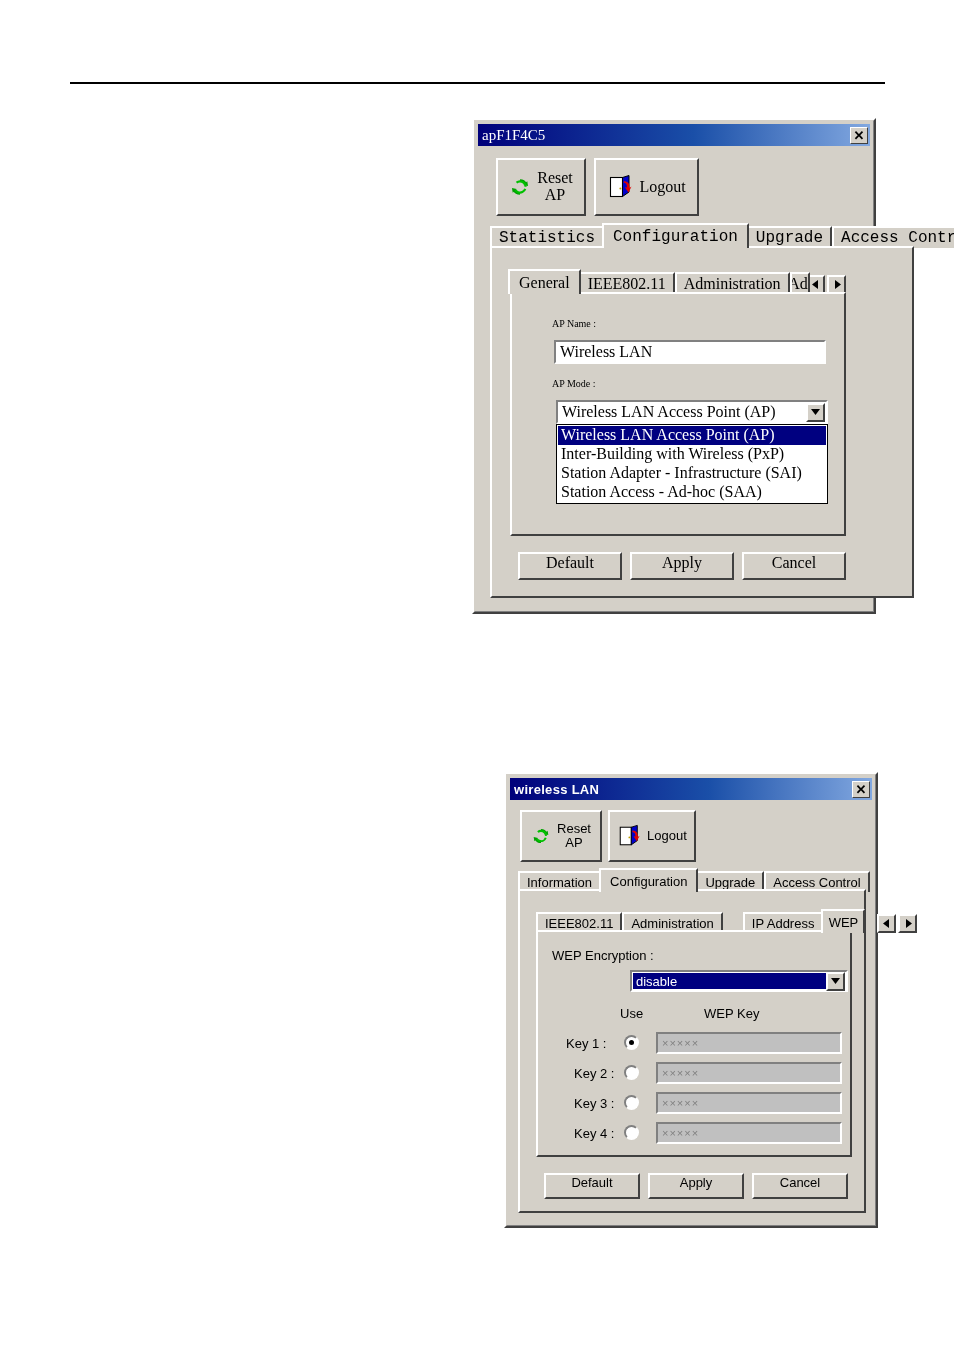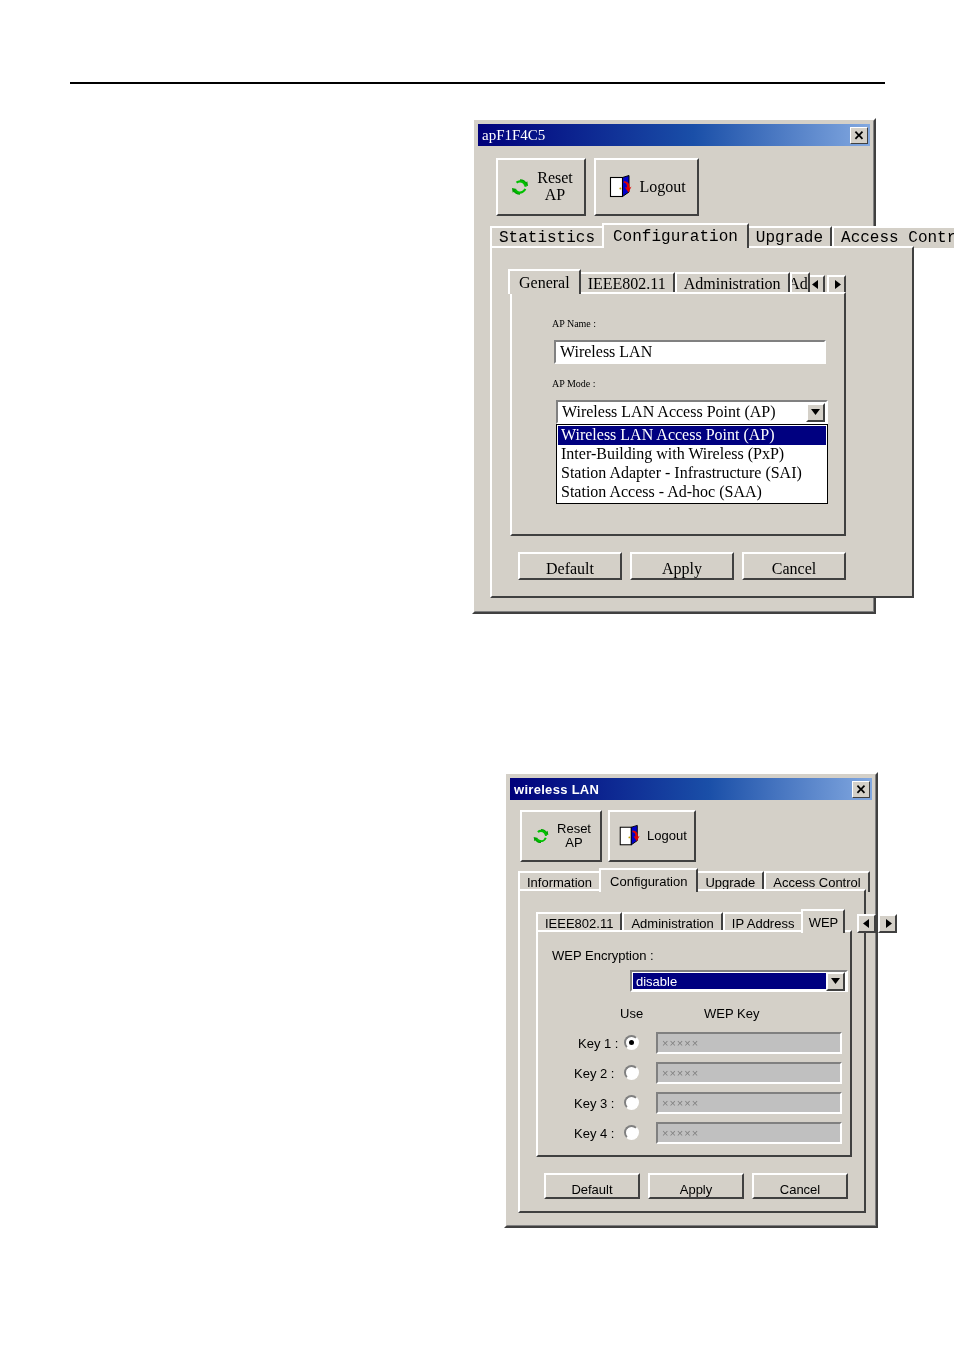--- a/index.html
+++ b/index.html
@@ -85,21 +85,21 @@
 
   
   .btn {
     background: #d4d0c8;
     border-top: 2px solid #ffffff;
     border-left: 2px solid #ffffff;
     border-right: 2px solid #404040;
     border-bottom: 2px solid #404040;
     box-sizing: border-box;
     display: flex;
-    align-items: flex-end;
+    align-items: flex-start;
     justify-content: center;
     color: #000000;
   }
 
   .toolbtn {
     position: absolute;
     display: flex;
     align-items: center;
     justify-content: center;
     gap: 6px;
@@ -455,21 +455,21 @@
 
   <div class="tabpanel" style="left:12px; top:115px; width:348px; height:324px;">
 
     <div class="tabstrip" style="left:16px; top:18px; width:316px; height:24px;">
       <div class="tab" style="height:21px;">
         <span>IEEE802.11</span>
       </div>
       <div class="tab" style="height:21px;">
         <span>Administration</span>
       </div>
-      <div class="tab" style="height:21px;">
+      <div class="tab" style="height:21px;margin-left:20px;">
         <span>IP Address</span>
       </div>
       <div class="tab selected" style="height:24px; min-width:44px;">
         <span>WEP</span>
       </div>
       <div class="spinarrows" style="margin-left:14px;">
         <div class="spinarrow">
           <svg width="8" height="9" viewBox="0 0 8 9">
               <polygon points="6,0 6,9 0,4.5" fill="#000"></polygon>
             </svg>
@@ -491,21 +491,21 @@
         <span class="combo-arrow">
           <svg width="9" height="6" viewBox="0 0 9 6">
               <polygon points="0,0 9,0 4.5,6" fill="#000"></polygon>
             </svg>
         </span>
       </div>
 
       <div class="label" style="left:82px; top:74px;">Use</div>
       <div class="label" style="left:166px; top:74px;">WEP Key</div>
 
-      <div class="label" style="left:40px; top:104px;">Key 1 :</div>
+      <div class="label" style="left:28px; top:104px;">Key 1 :</div>
       <div class="radio" style="left:86px; top:103px;">
         <span class="radio-dot"></span>
       </div>
       <div class="keyfield" style="left:118px; top:100px; width:186px; height:22px;">×××××</div>
 
       <div class="label" style="left:36px; top:134px;">Key 2 :</div>
       <div class="radio" style="left:86px; top:133px;"></div>
       <div class="keyfield" style="left:118px; top:130px; width:186px; height:22px;">×××××</div>
 
       <div class="label" style="left:36px; top:164px;">Key 3 :</div>

